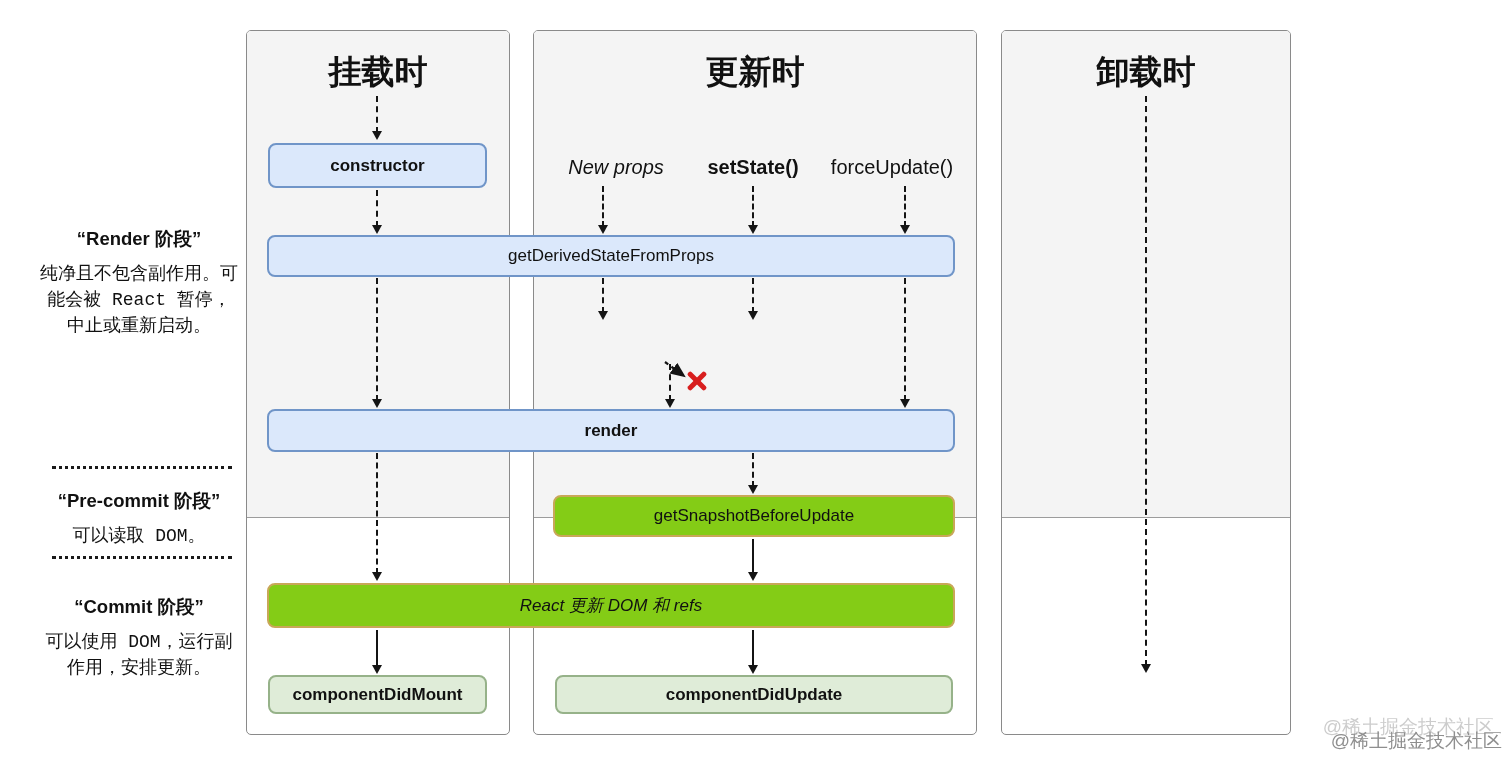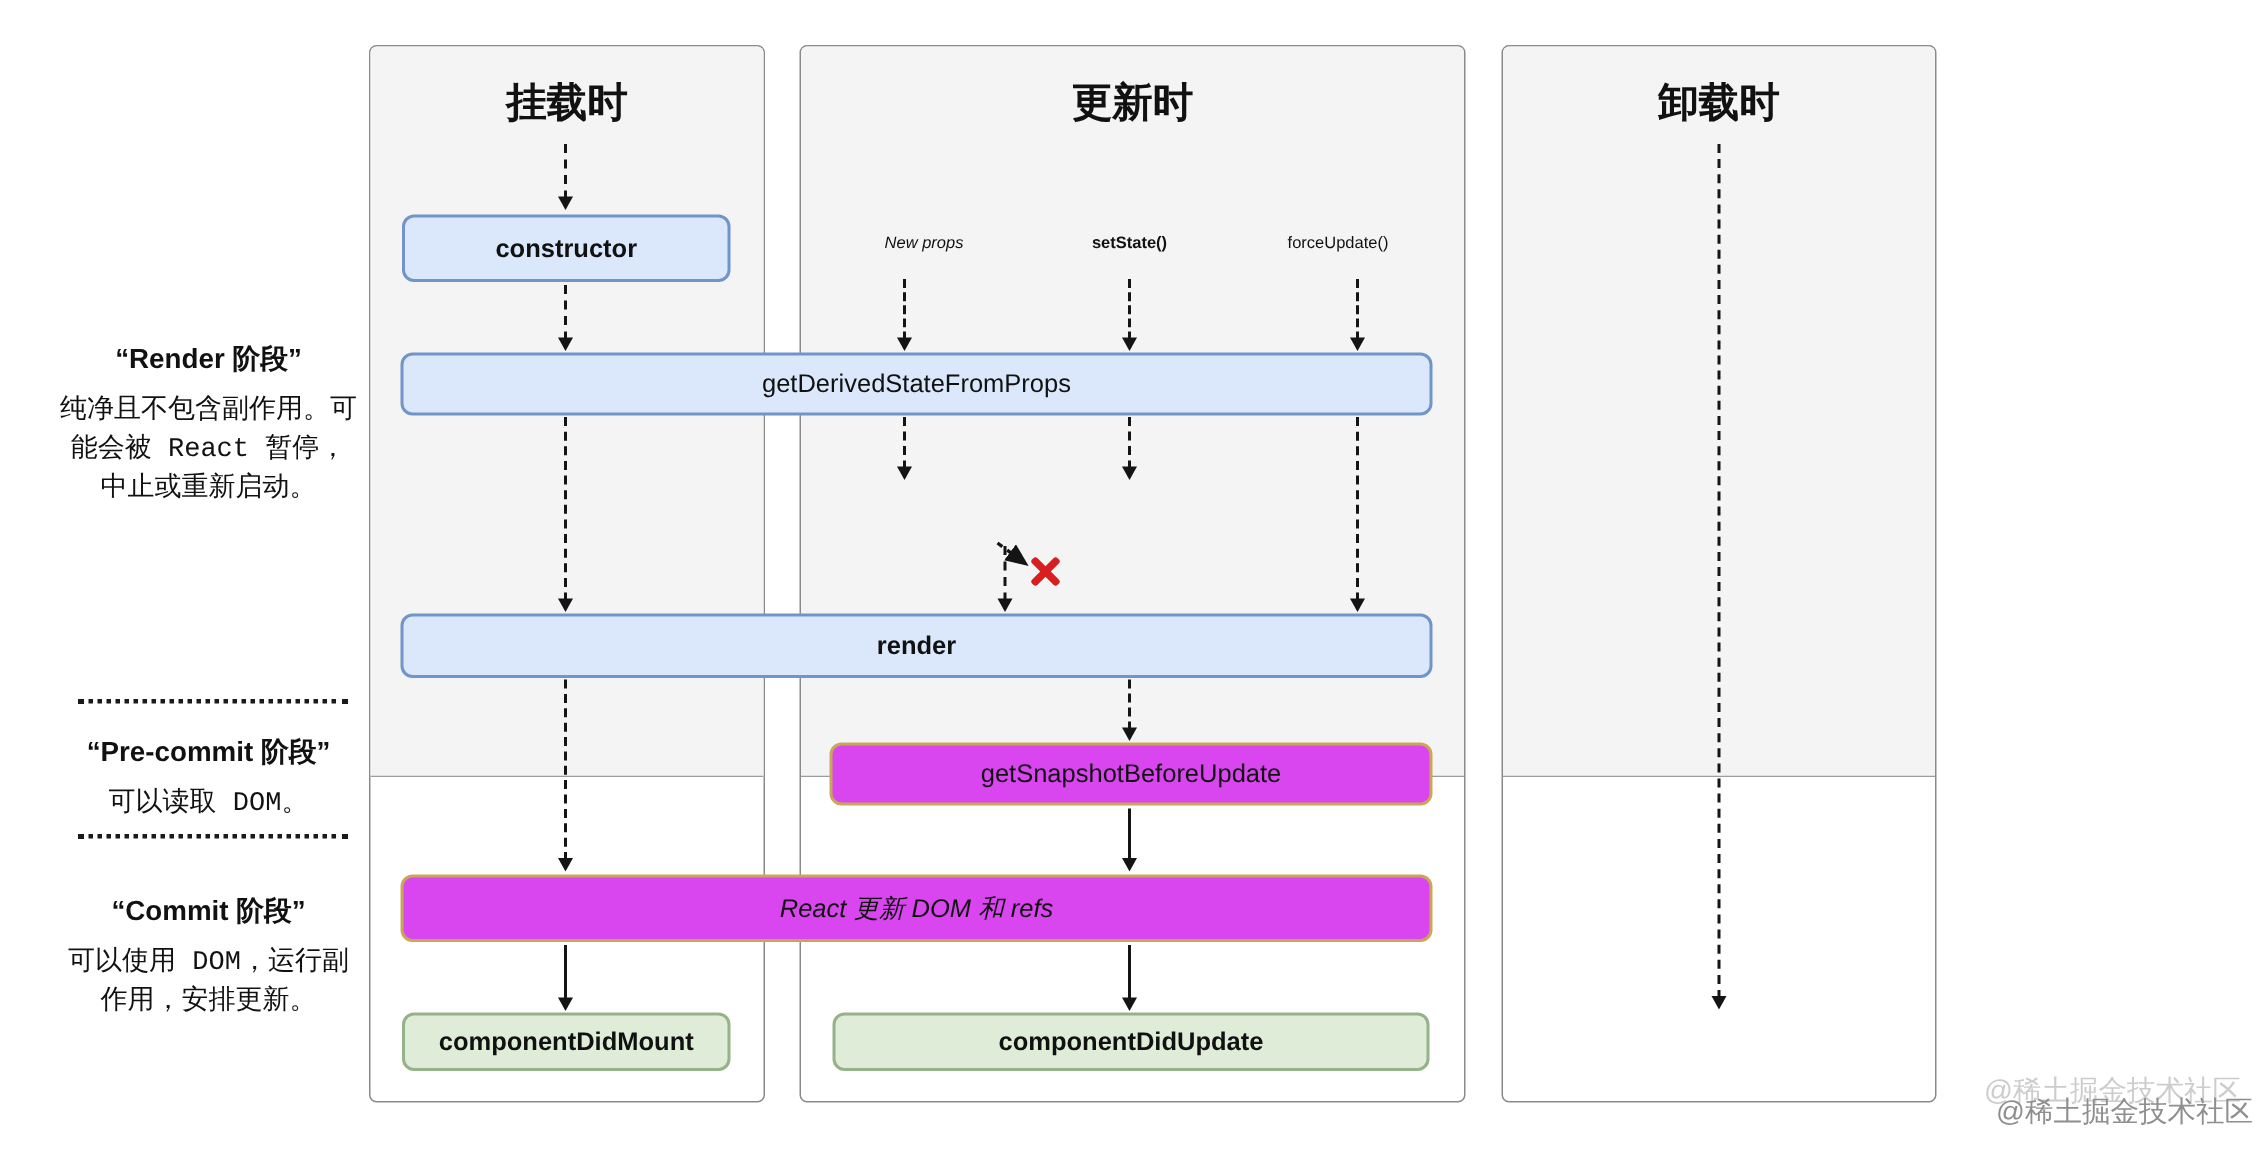--- a/index.html
+++ b/index.html
@@ -13,38 +13,38 @@
   .col {
     position:absolute; top:30px; height:705px; background:#ffffff;
     border:1.6px solid #8a8a8a; border-radius:5px; z-index:1;
   }
   .col .shade {
     position:absolute; top:0; left:0; right:0; height:487px;
     background:#f4f4f4; border-bottom:1.5px solid #9c9c9c;
     border-radius:4px 4px 0 0;
   }
   .hdr {
-    position:absolute; z-index:2; font-size:27px; font-weight:bold;
+    position:absolute; z-index:2; font-size:33px; font-weight:bold;
     transform:translateX(-50%); white-space:nowrap;
   }
 
   
   .box {
     position:absolute; z-index:3; display:flex; align-items:center; justify-content:center;
     border-radius:8px; font-size:17px; white-space:nowrap;
   }
   .blue   { background:#dbe8fb; border:2px solid #7095c8; }
-  .yellow { background:#d946ef; border:2px solid #c9a758; }
+  .yellow { background:#84cc16; border:2px solid #c9a758; }
   .green  { background:#dfecd8; border:2px solid #96b289; }
   .bold   { font-weight:bold; }
   .italic { font-style:italic; }
 
   
   .trigger {
-    position:absolute; z-index:2; font-size:11px; white-space:nowrap;
+    position:absolute; z-index:2; font-size:20px; white-space:nowrap;
     transform:translateX(-50%);
   }
 
   
   .arr { position:absolute; width:12px; z-index:2; }
   .arr .line {
     position:absolute; top:0; bottom:7px; left:50%; width:0;
     border-left:2.5px dashed #141414; transform:translateX(-50%);
   }
   .arr.solid .line { border-left-style:solid; }

